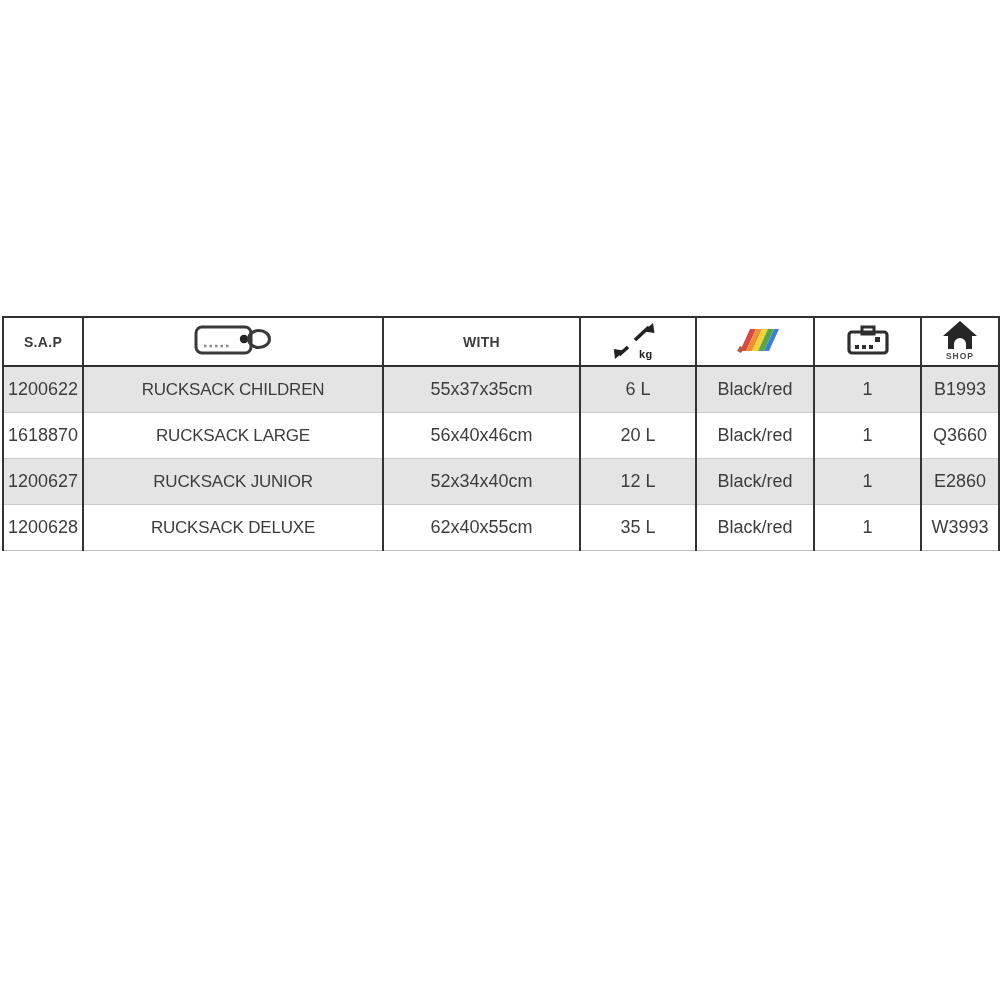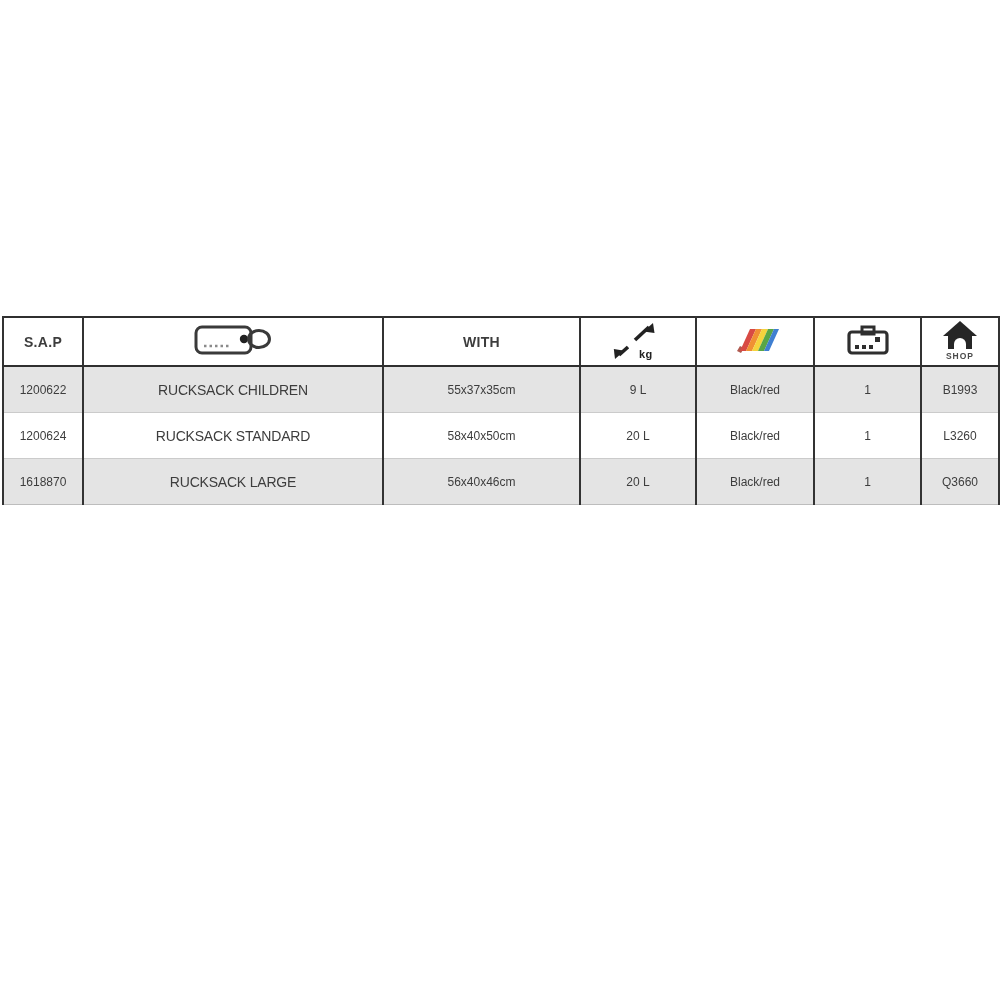--- a/index.html
+++ b/index.html
@@ -18,24 +18,24 @@
   th, td {
     text-align: center; vertical-align: middle;
     color: #3d3d3d; overflow: hidden; padding: 0 4px;
     border-left: 2px solid #333; border-right: 2px solid #333;
   }
   th {
     height: 47px; background: #ffffff;
     border-bottom: 2px solid #2f2f2f;
     font-weight: bold; font-size: 14px; letter-spacing: 0.3px; border-radius: 12px;
   }
-  td { height: 45px; font-size: 12px; border-top: 1px solid #cbcbcb; }
+  td { height: 45px; font-size: 18px; border-top: 1px solid #cbcbcb; }
   tbody tr:nth-child(odd) { background: #e4e4e4; }
   tbody tr:nth-child(even) { background: #ffffff; }
-  td.name-cell { font-size: 14px; letter-spacing: -0.2px; }
+  td.name-cell { font-size: 17px; letter-spacing: -0.2px; }
   .icon { display: inline-flex; align-items: center; justify-content: center; line-height: 0; text-align: center; }
   svg { display: block; }
   svg text { font-family: "Liberation Sans", sans-serif; }
 </style>
 </head>
 <body>
 
 <div class="stage">
   <table class="spec">
     <colgroup>
@@ -110,38 +110,47 @@
             </svg>
           </span>
         </th>
       </tr>
     </thead>
     <tbody>
       <tr>
         <td><span>1200622</span></td>
         <td class="name-cell"><span>RUCKSACK CHILDREN</span></td>
         <td><span>55x37x35cm</span></td>
-        <td><span>9 L</span></td>
+        <td><span>6 L</span></td>
         <td><span>Black/red</span></td>
         <td><span>1</span></td>
         <td><span>B1993</span></td>
-      </tr>
-      <tr>
-        <td><span>1200624</span></td>
-        <td class="name-cell"><span>RUCKSACK STANDARD</span></td>
-        <td><span>58x40x50cm</span></td>
-        <td><span>20 L</span></td>
-        <td><span>Black/red</span></td>
-        <td><span>1</span></td>
-        <td><span>L3260</span></td>
       </tr>
       <tr>
         <td><span>1618870</span></td>
         <td class="name-cell"><span>RUCKSACK LARGE</span></td>
         <td><span>56x40x46cm</span></td>
         <td><span>20 L</span></td>
         <td><span>Black/red</span></td>
         <td><span>1</span></td>
         <td><span>Q3660</span></td>
       </tr>
+      <tr>
+        <td><span>1200627</span></td>
+        <td class="name-cell"><span>RUCKSACK JUNIOR</span></td>
+        <td><span>52x34x40cm</span></td>
+        <td><span>12 L</span></td>
+        <td><span>Black/red</span></td>
+        <td><span>1</span></td>
+        <td><span>E2860</span></td>
+      </tr>
+      <tr>
+        <td><span>1200628</span></td>
+        <td class="name-cell"><span>RUCKSACK DELUXE</span></td>
+        <td><span>62x40x55cm</span></td>
+        <td><span>35 L</span></td>
+        <td><span>Black/red</span></td>
+        <td><span>1</span></td>
+        <td><span>W3993</span></td>
+      </tr>
     </tbody>
   </table>
 </div>
 
 </body></html>

